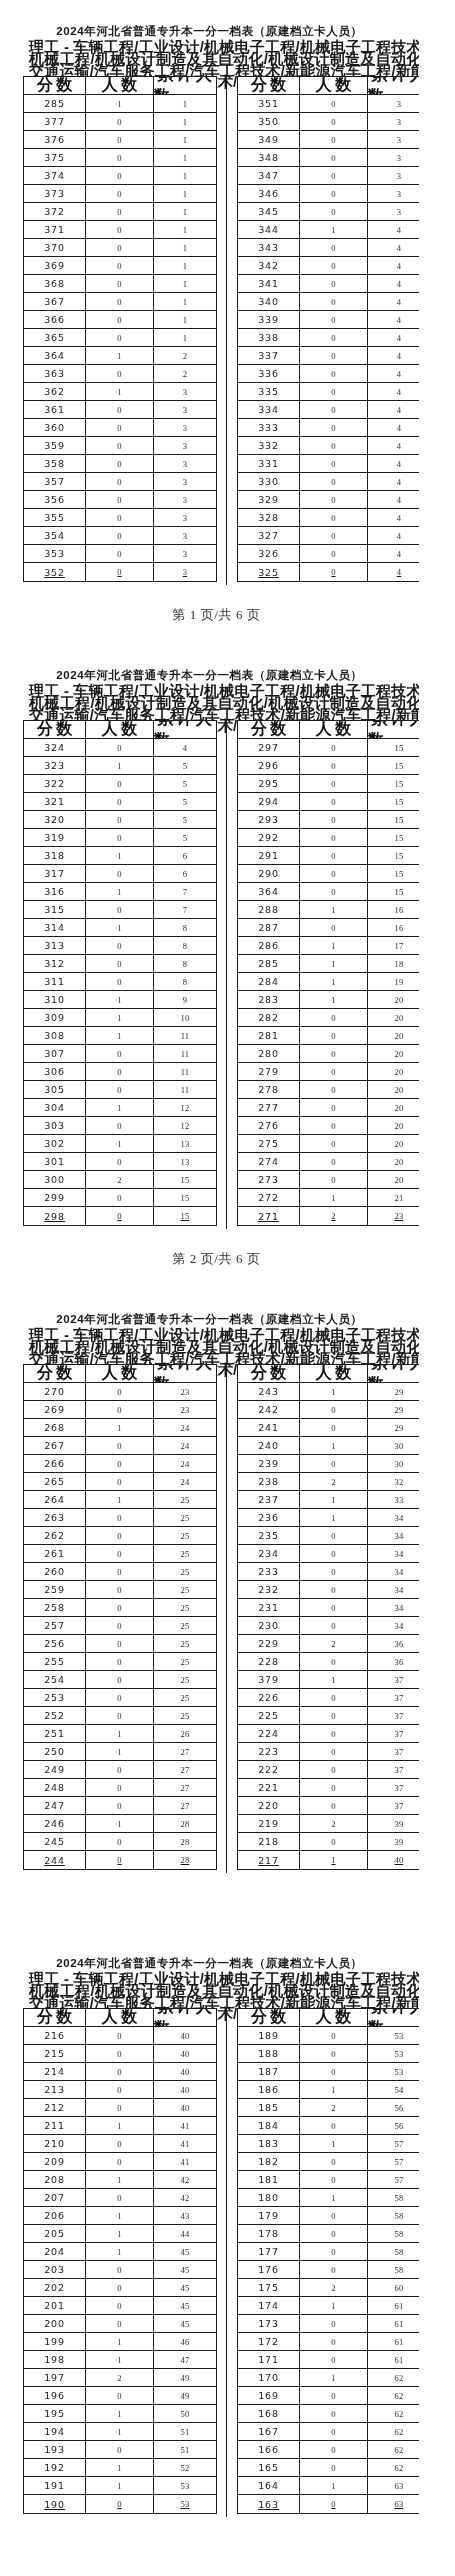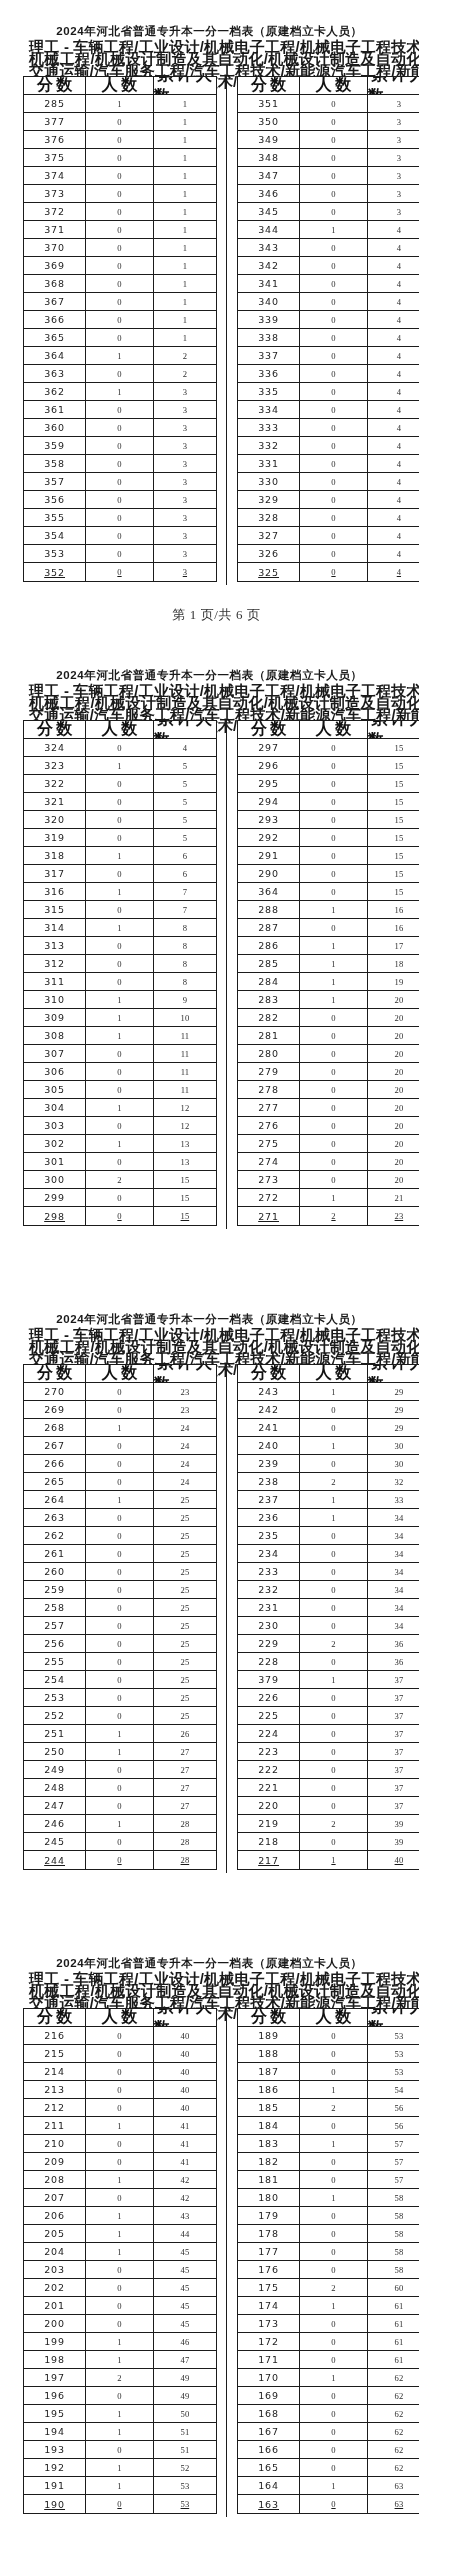--- a/index.html
+++ b/index.html
@@ -616,20 +616,21 @@
             <div class="cell c2">21</div>
           </div>
           <div class="trow">
             <div class="cell c0">271</div>
             <div class="cell c1">2</div>
             <div class="cell c2">23</div>
           </div>
         </div>
     </div>
   </div>
+  <div class="footer">第 2 页/共 6 页</div>
 </section>
 
 <section class="page">
   <h1 class="title">2024年河北省普通专升本一分一档表（原建档立卡人员）</h1>
   <p class="subtitle">理工 - 车辆工程/工业设计/机械电子工程/机械电子工程技术/机械工程/机械设计制造及其自动化/机械设计制造及自动化/交通运输/汽车服务工程/汽车工程技术/新能源汽车工程/新能源汽车工程技术/智能车辆工程</p>
   <div class="tables">
     <div class="tbl left">
       <div class="trow head">
         <div class="cell c0">分数</div>
         <div class="cell c1">人数</div>

